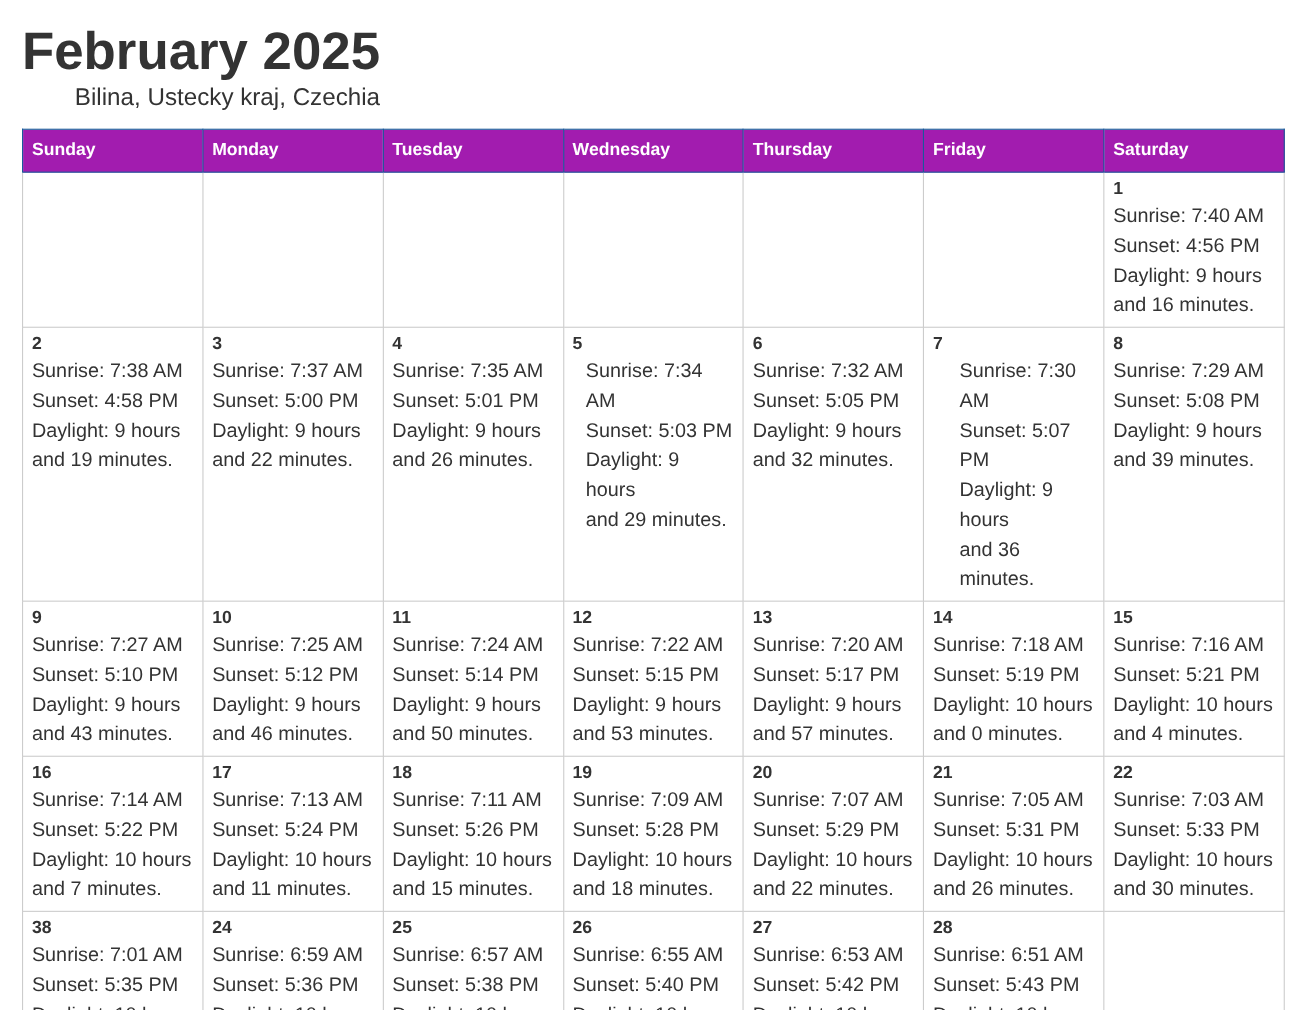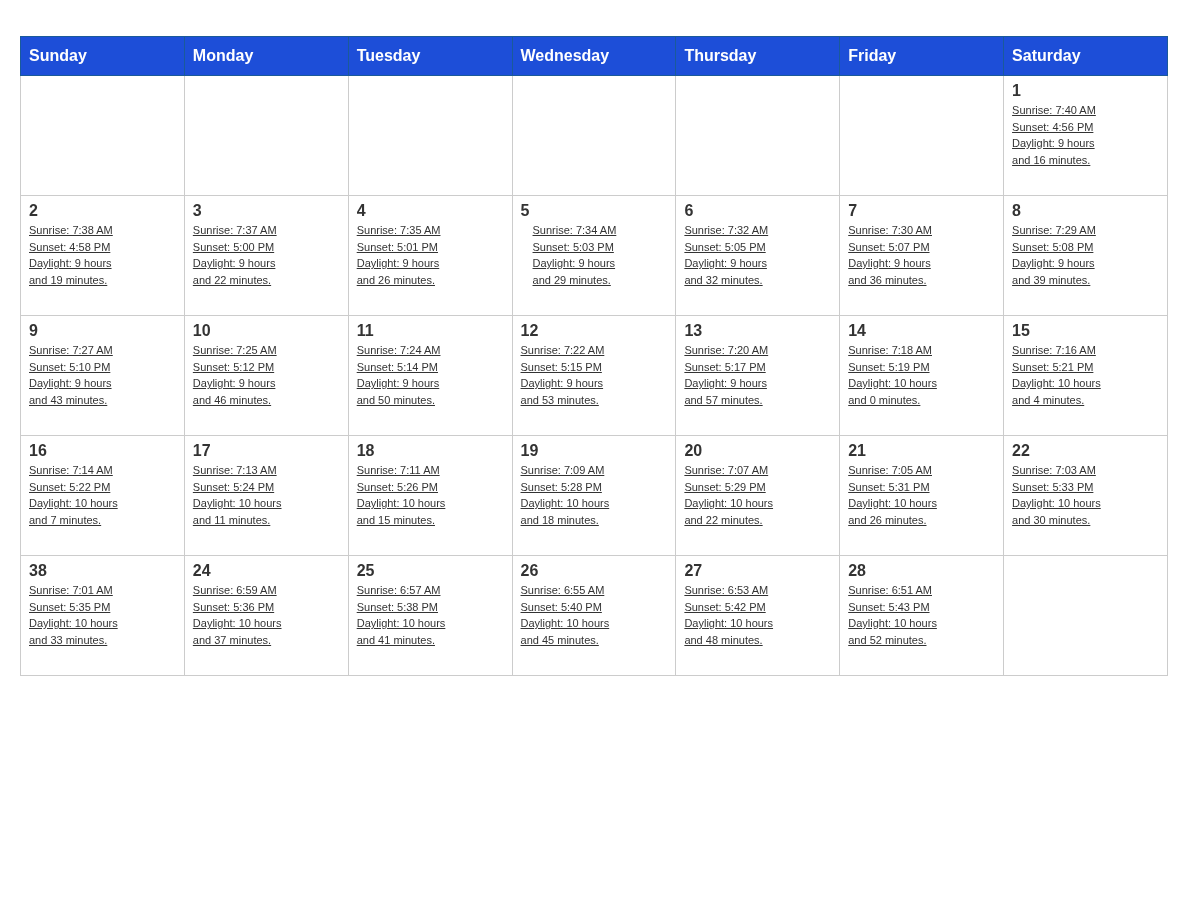--- a/index.html
+++ b/index.html
@@ -33,21 +33,21 @@
       font-size: 22px;
       font-weight: normal;
       color: #333;
     }
     .calendar {
       width: 100%;
       border-collapse: collapse;
       border: 1px solid #aaa;
     }
     .calendar th {
-      background-color: #1d4ed8;
+      background-color: #a21caf;
       color: #fff;
       font-size: 16px;
       font-weight: bold;
       padding: 10px 8px;
       text-align: left;
       border: 1px solid #1a5a9a;
     }
     .calendar td {
       vertical-align: top;
       border: 1px solid #ccc;
@@ -62,24 +62,23 @@
       height: 120px;
     }
     .day-num {
       font-size: 16px;
       font-weight: bold;
       color: #333;
       display: block;
       margin-bottom: 2px;
     }
     .day-info {
-      font-size: 11px;
+      font-size: 18px;
       color: #333;
       line-height: 1.5;
-      text-decoration: underline;
     }
     .empty-cell {
       background: #f5f5f5;
     }
     .logo-row {
       display: flex;
       align-items: center;
     }
     .logo-text-general {
       font-size: 28px;
@@ -98,20 +97,24 @@
       font-size: 28px;
       font-weight: bold;
       color: #2a6db5;
       margin-top: -4px;
     }
   </style>
 </head>
 <body>
 
 <div class="header">
+  <div class="title-block">
+    <h1>February 2025</h1>
+    <h2>Bilina, Ustecky kraj, Czechia</h2>
+  </div>
 </div>
 
 <table class="calendar">
   <thead>
     <tr>
     <th>Sunday</th>
         <th>Monday</th>
         <th>Tuesday</th>
         <th>Wednesday</th>
         <th>Thursday</th>
@@ -166,21 +169,21 @@
         </td>
         <td>
           <span class="day-num">6</span>
           <div class="day-info" style="white-space: pre-line;">Sunrise: 7:32 AM
 Sunset: 5:05 PM
 Daylight: 9 hours
 and 32 minutes.</div>
         </td>
         <td>
           <span class="day-num">7</span>
-          <div class="day-info" style="white-space: pre-line;">Sunrise: 7:30 AM
+          <div class="day-info" style="white-space: pre-line; margin-left: 24px;">Sunrise: 7:30 AM
 Sunset: 5:07 PM
 Daylight: 9 hours
 and 36 minutes.</div>
         </td>
         <td>
           <span class="day-num">8</span>
           <div class="day-info" style="white-space: pre-line;">Sunrise: 7:29 AM
 Sunset: 5:08 PM
 Daylight: 9 hours
 and 39 minutes.</div>

